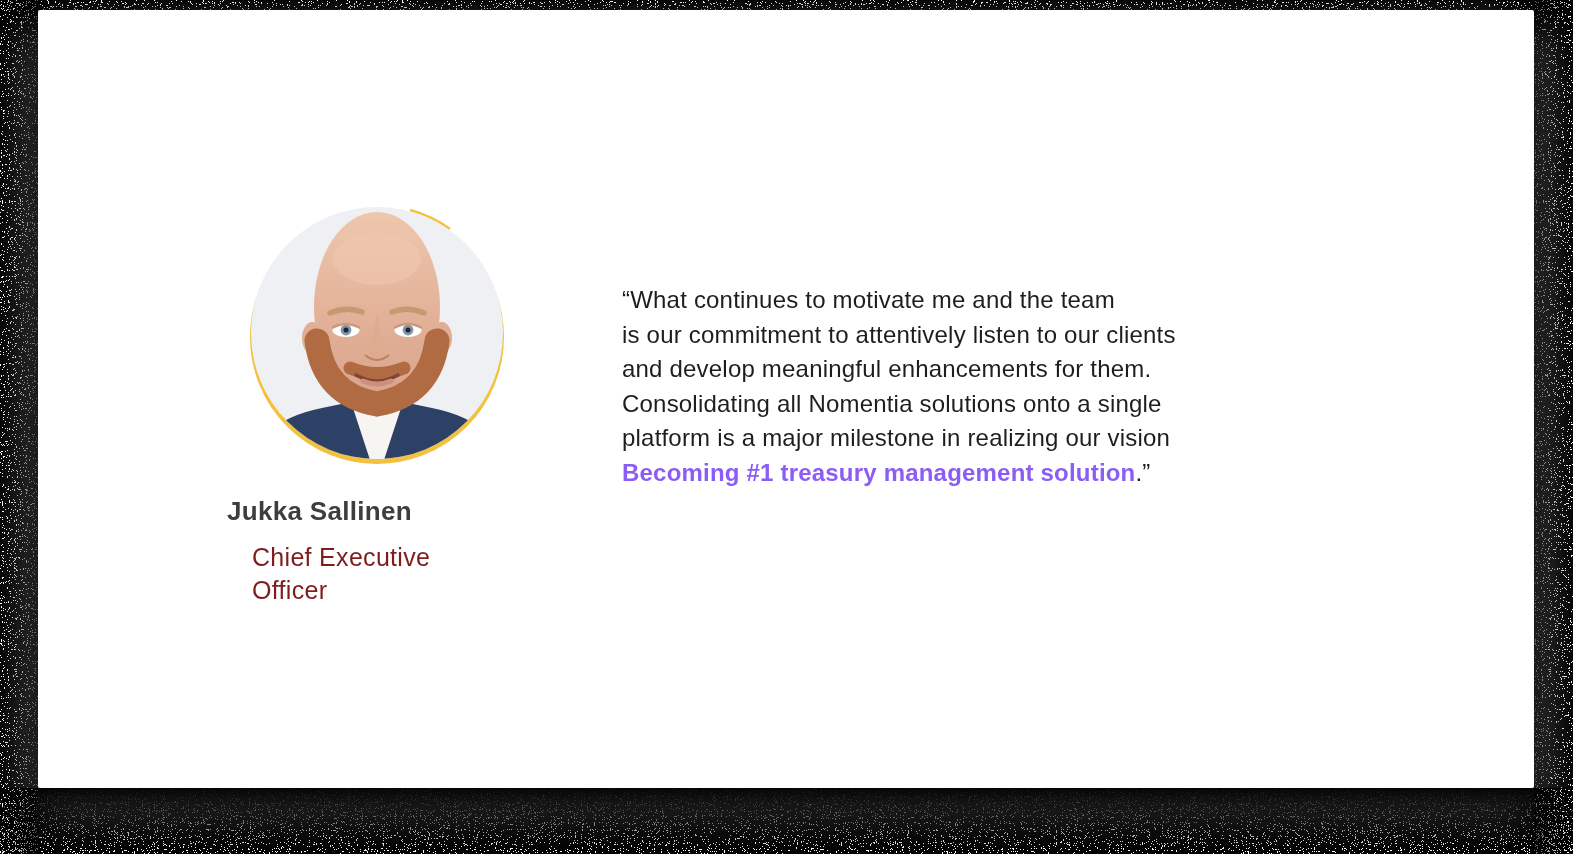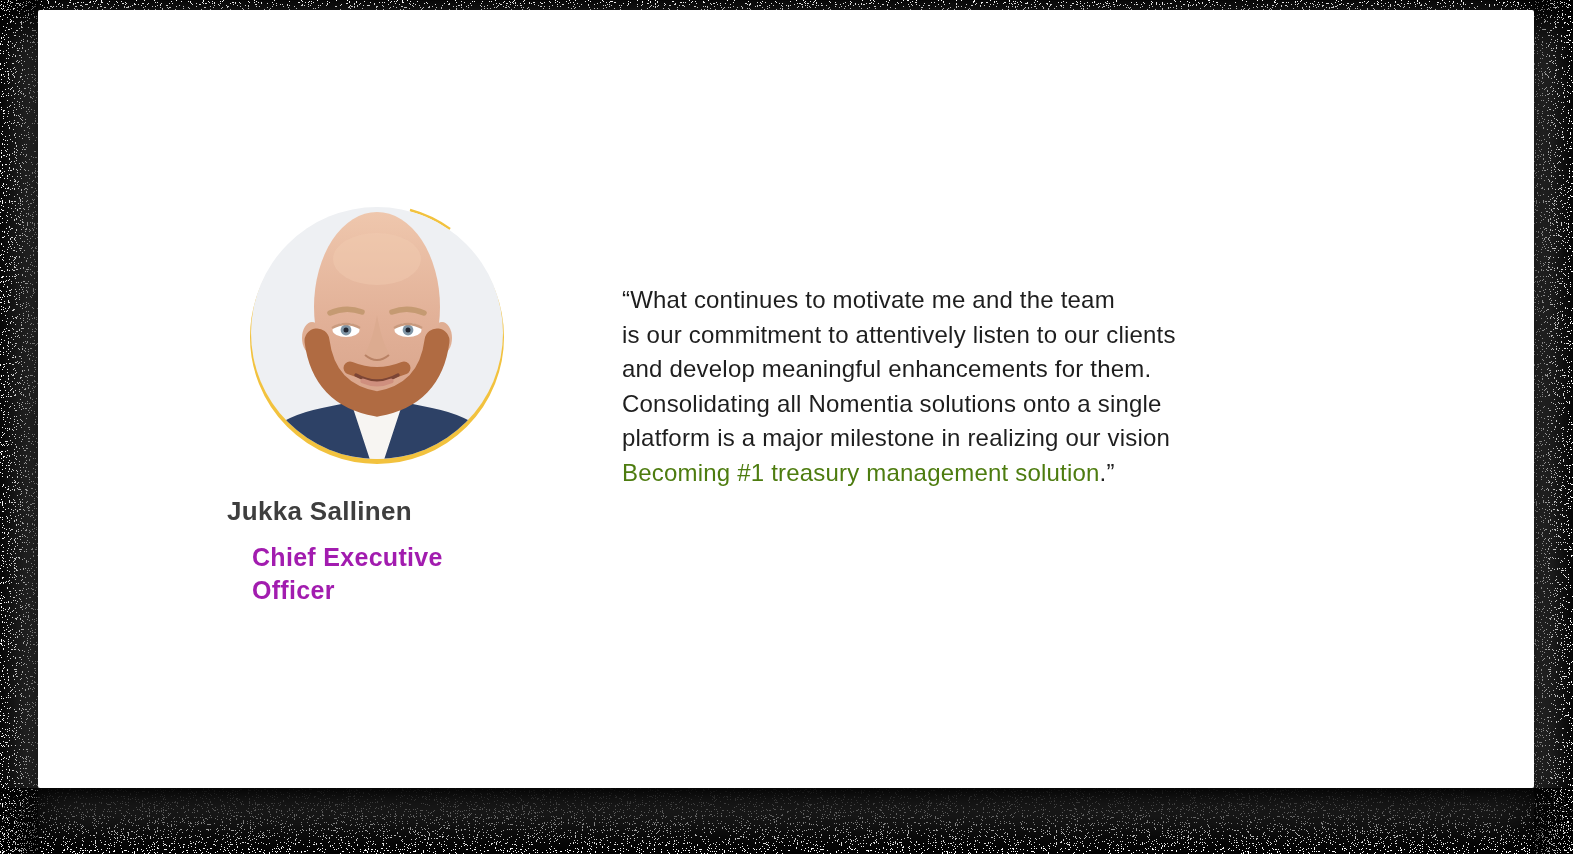--- a/index.html
+++ b/index.html
@@ -43,39 +43,38 @@
     font-size: 26px;
     font-weight: 700;
     letter-spacing: 0.3px;
     color: #3e3e3e;
     line-height: 30px;
   }
   .person-title {
     margin: 15px auto 0;
     max-width: 250px;
     font-size: 25px;
-    color: #a21caf;
+    color: #7f1d1d;
     line-height: 33px;
     letter-spacing: 0.3px;
-    font-weight: bold;
   }
 
   
   .quote {
     position: absolute;
     left: 584px; top: 273px;
     width: 790px;
     margin: 0;
     font-size: 24px;
     line-height: 34.5px;
     letter-spacing: 0.2px;
     color: #1e1e1e;
     white-space: pre-line;
   }
-  .quote strong { font-weight: 400; color: #4d7c0f; }
+  .quote strong { font-weight: 700; color: #8b5cf6; }
 
   
   .noise-strip {
     position: absolute;
     z-index: 3;
     pointer-events: none;
     overflow: hidden;
   }
   .noise-strip svg {
     position: absolute; left: 0; top: 0;

